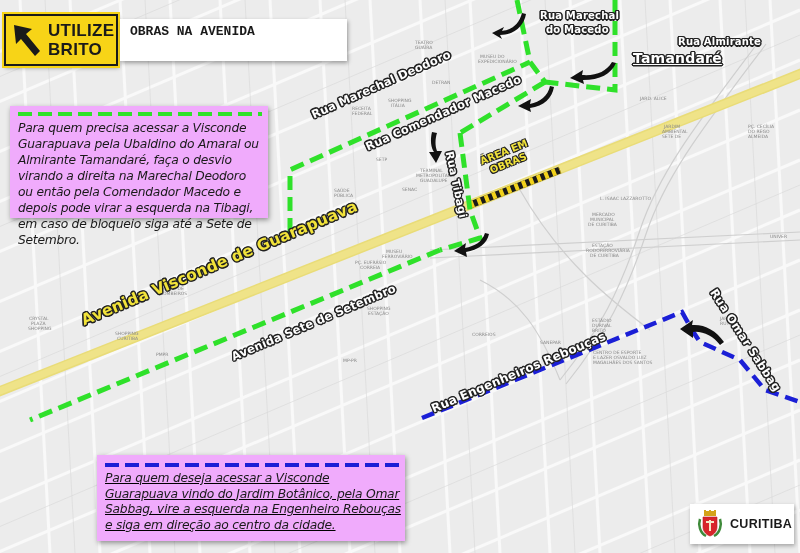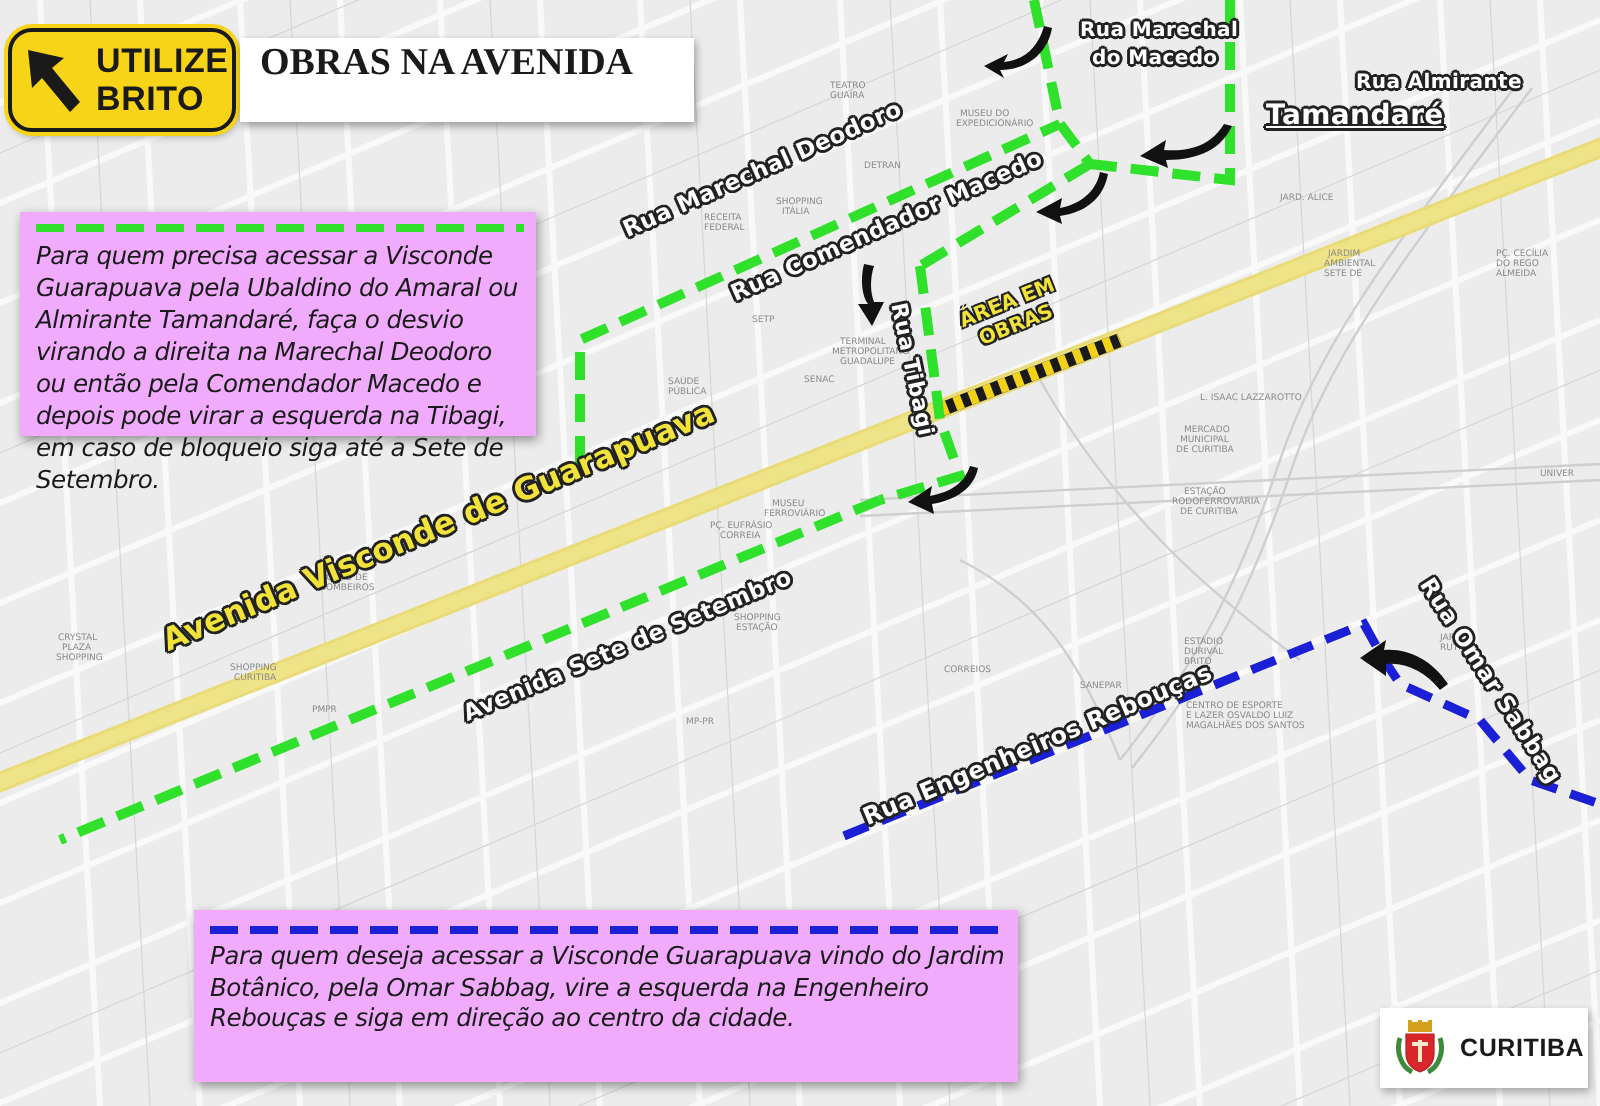--- a/index.html
+++ b/index.html
@@ -14,43 +14,43 @@
     font-weight: bold; color: #ffffff; transform-origin: left center;
     text-shadow: -1px -1px 0 #222, 1px -1px 0 #222, -1px 1px 0 #222, 1px 1px 0 #222,
                  0 -1.5px 0 #222, 0 1.5px 0 #222, -1.5px 0 0 #222, 1.5px 0 0 #222;
     letter-spacing: 0.2px;
   }
   .street-label.yellow { color: #f2e33a; }
 
   
   .detour-sign {
     position: absolute; left: 4px; top: 14px; width: 110px; height: 48px;
-    background: #f7d417; border: 2px solid #1a1a1a; border-radius: 12px;
+    background: #f7d417; border: 2px solid #1a1a1a; border-radius: 0;
     box-shadow: 0 0 0 2px #f7d417, 1px 2px 4px rgba(0,0,0,0.35);
     display: flex; align-items: center;
   }
   .detour-sign .arrow { width: 30px; height: 34px; margin-left: 6px; }
   .detour-sign .sign-text { display: flex; flex-direction: column; margin-left: 6px; }
   .detour-sign .sign-text span { font-family: "Liberation Sans", sans-serif; font-weight: bold; font-size: 17px; line-height: 19px; color: #1a1a1a; letter-spacing: 0.3px; }
 
   .title-box {
     position: absolute; left: 120px; top: 19px; width: 227px; height: 42px; background: #fff;
     box-shadow: 1px 2px 4px rgba(0,0,0,0.35); padding: 4px 0 0 10px; box-sizing: border-box;
   }
-  .title-box span { display: block; font-family: Liberation Serif, serif; font-weight: bold; font-size: 19px; line-height: 17px; color: #1a1a1a; }
+  .title-box span { display: block; font-family: Liberation Mono, monospace; font-weight: bold; font-size: 13px; line-height: 17px; color: #1a1a1a; }
 
   .info-box {
     position: absolute; background: #f0abfc; box-shadow: 1px 2px 5px rgba(0,0,0,0.4);
     box-sizing: border-box;
   }
   .info-box .dash { height: 4px; margin: 0 0 4px 0; }
   .info-box p { margin: 0; font-family: "DejaVu Sans", sans-serif; font-style: italic; font-size: 12.3px; line-height: 16px; color: #1a1a1a; letter-spacing: -0.25px; }
   .info-green { left: 10px; top: 106px; width: 258px; height: 112px; padding: 6px 6px 0 8px; }
   .info-green .dash { background: repeating-linear-gradient(90deg, #2fe12a 0 14px, transparent 14px 20px); }
-  .info-blue { left: 97px; top: 455px; width: 412px; height: 86px; padding: 8px 4px 0 8px; }
+  .info-blue { left: 97px; top: 455px; width: 308px; height: 86px; padding: 8px 4px 0 8px; text-decoration: underline; }
   .info-blue .dash { background: repeating-linear-gradient(90deg, #1b1fd6 0 14px, transparent 14px 20px); }
   .info-blue p { font-size: 12.3px; line-height: 15.5px; }
 
   .curitiba-badge {
     position: absolute; left: 690px; top: 504px; width: 104px; height: 40px; background: #fff;
     box-shadow: 1px 2px 4px rgba(0,0,0,0.3); display: flex; align-items: center;
   }
   .curitiba-badge .crest { width: 28px; height: 30px; margin-left: 6px; }
   .curitiba-badge span { font-family: "Liberation Sans", sans-serif; font-weight: bold; font-size: 12.5px; color: #1a1a1a; margin-left: 6px; letter-spacing: 0.3px; }
 

